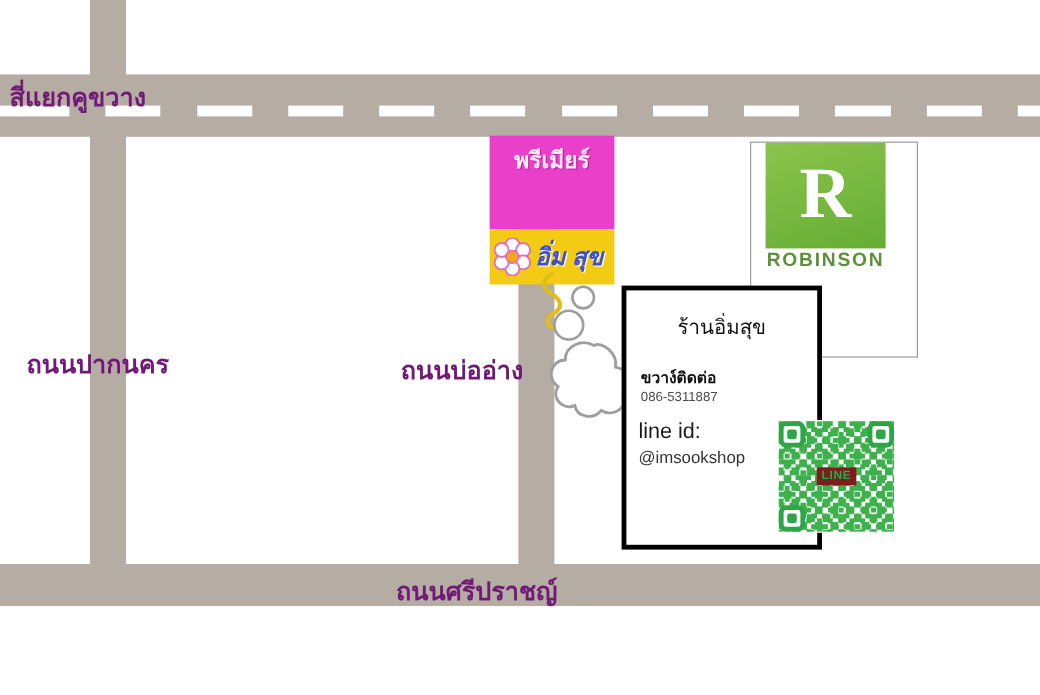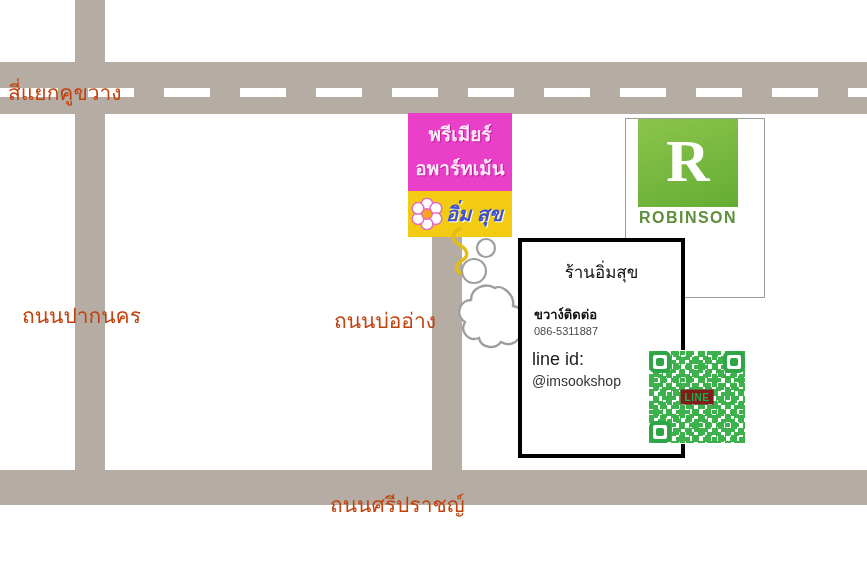--- a/index.html
+++ b/index.html
@@ -11,22 +11,22 @@
   
   .road { position:absolute; background:#b5aca3; z-index:1; }
   .road-top { left:0; top:62px; width:867px; height:52px; }
   .road-dashes { position:absolute; left:0; right:0; top:26px; height:9px;
     background:repeating-linear-gradient(90deg,#ffffff 0 46px, transparent 46px 76px);
     background-position-x:12px; }
   .road-left { left:75px; top:0; width:30px; height:505px; }
   .road-mid { left:432px; top:114px; width:30px; height:356px; }
   .road-bottom { left:0; top:470px; width:867px; height:35px; }
 
-  .road-label { position:absolute; color:#c2410c; font-size:21px; font-weight:400;
-    white-space:nowrap; z-index:3;margin-top:12px; }
+  .road-label { position:absolute; color:#701a75; font-size:21px; font-weight:700;
+    white-space:nowrap; z-index:3; }
   .lbl-intersection { left:8px;  top:64px; }
   .lbl-top   { left:293px; top:63px; }
   .lbl-left  { left:22px;  top:287px; }
   .lbl-mid   { left:334px; top:292px; }
   .lbl-bottom{ left:330px; top:476px; }
 
   
   .premier { position:absolute; left:408px; top:113px; width:104px; z-index:3; }
   .premier-top { height:78px; background:#ea3fc8; color:#ffeaf9; text-align:center;
     font-size:19px; font-weight:700; padding-top:5px; line-height:34px;
@@ -93,21 +93,20 @@
   <div class="road road-bottom"></div>
 
   <div class="road-label lbl-intersection">สี่แยกคูขวาง</div>
   <div class="road-label lbl-left">ถนนปากนคร</div>
   <div class="road-label lbl-mid">ถนนบ่ออ่าง</div>
   <div class="road-label lbl-bottom">ถนนศรีปราชญ์</div>
 
   <div class="premier">
     <div class="premier-top">
       <div>พรีเมียร์</div>
-      <div>อพาร์ทเม้น</div>
     </div>
     <div class="premier-strip">
       <svg width="32" height="32" viewBox="0 0 34 34">
         <g stroke="#e36bc3" stroke-width="1.6" fill="#ffffff">
           <circle cx="17" cy="6.5" r="6.2"></circle>
           <circle cx="26.5" cy="11" r="6.2"></circle>
           <circle cx="26.5" cy="22" r="6.2"></circle>
           <circle cx="17" cy="27.5" r="6.2"></circle>
           <circle cx="7.5" cy="22" r="6.2"></circle>
           <circle cx="7.5" cy="11" r="6.2"></circle>

